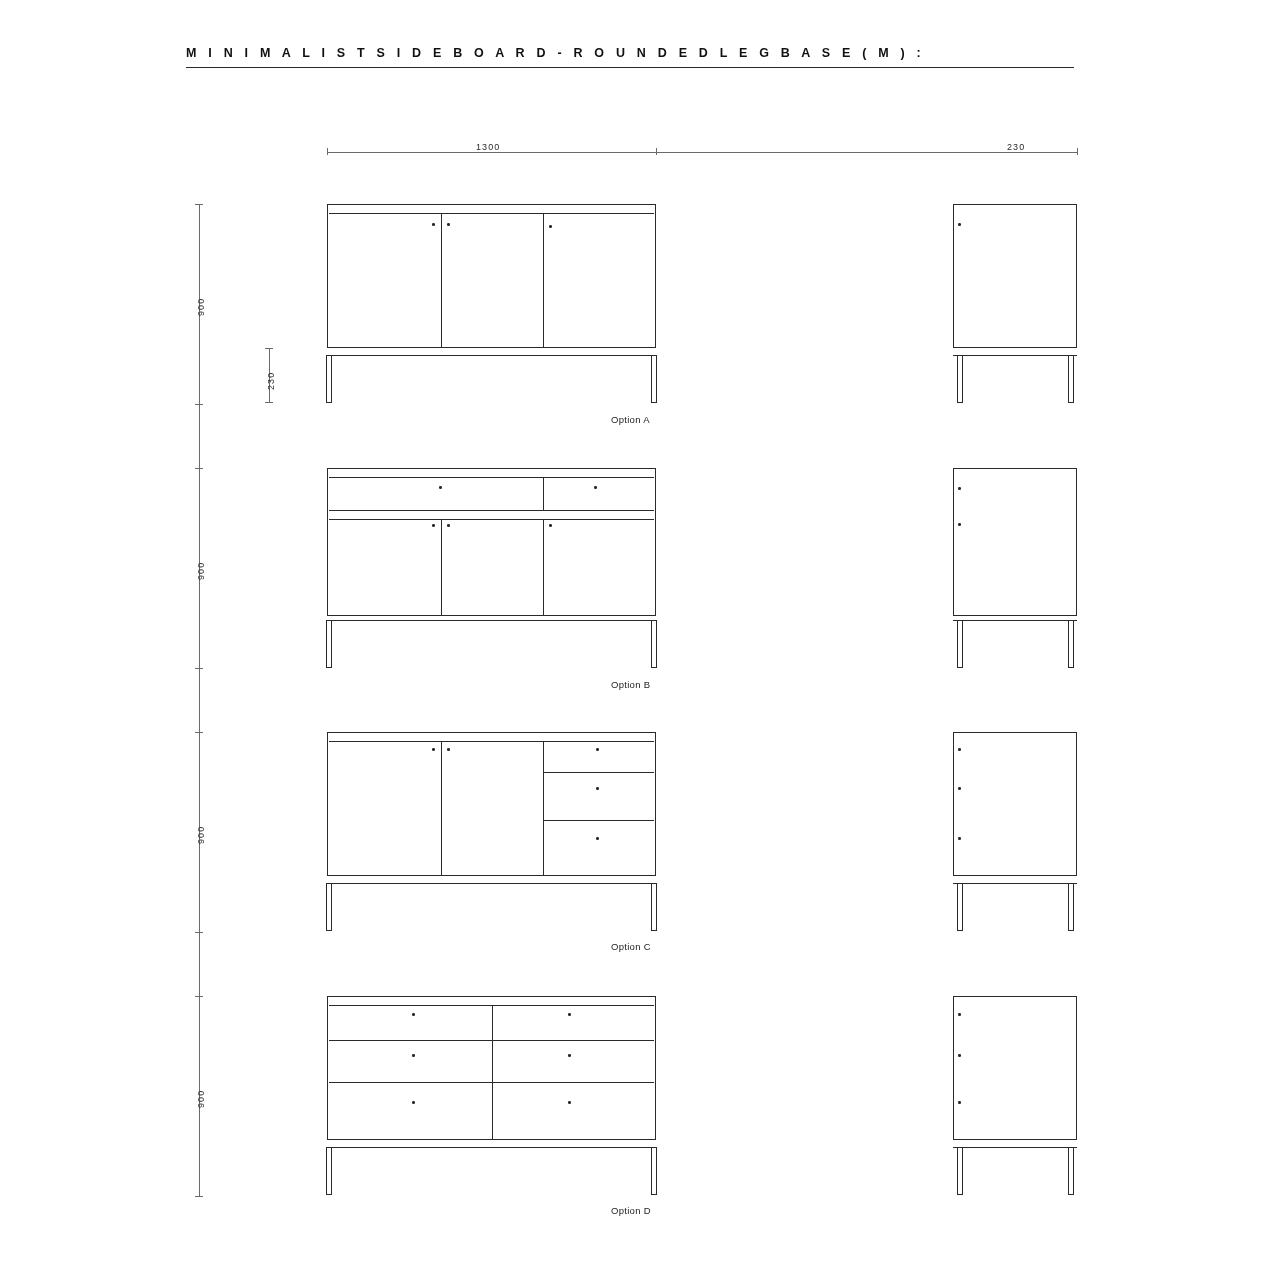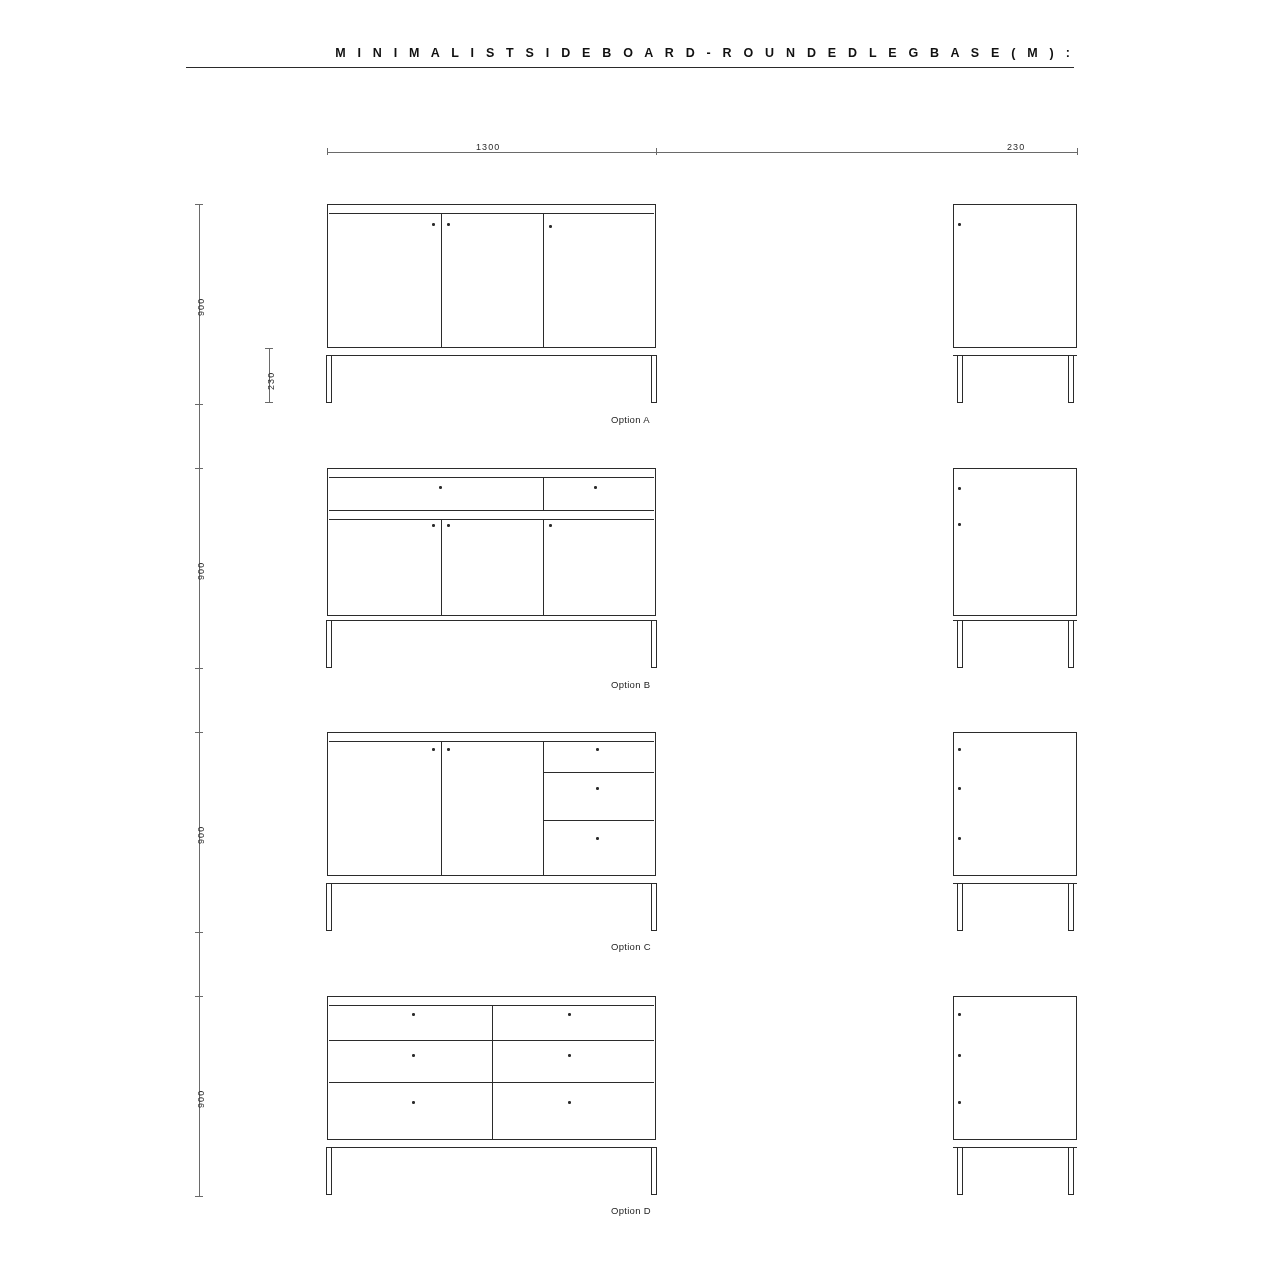--- a/index.html
+++ b/index.html
@@ -11,21 +11,20 @@
     width: 1264px;
     height: 1264px;
     font-family: "Liberation Sans", sans-serif;
     color: #1a1a1a;
     position: relative;
     overflow: hidden;
   }
   .sheet {
     position: absolute;
     inset: 0;
-    text-align: right;
   }
 
   
   .title-block {
     position: absolute;
     left: 186px;
     top: 46px;
     width: 888px;
   }
   .title-text {

